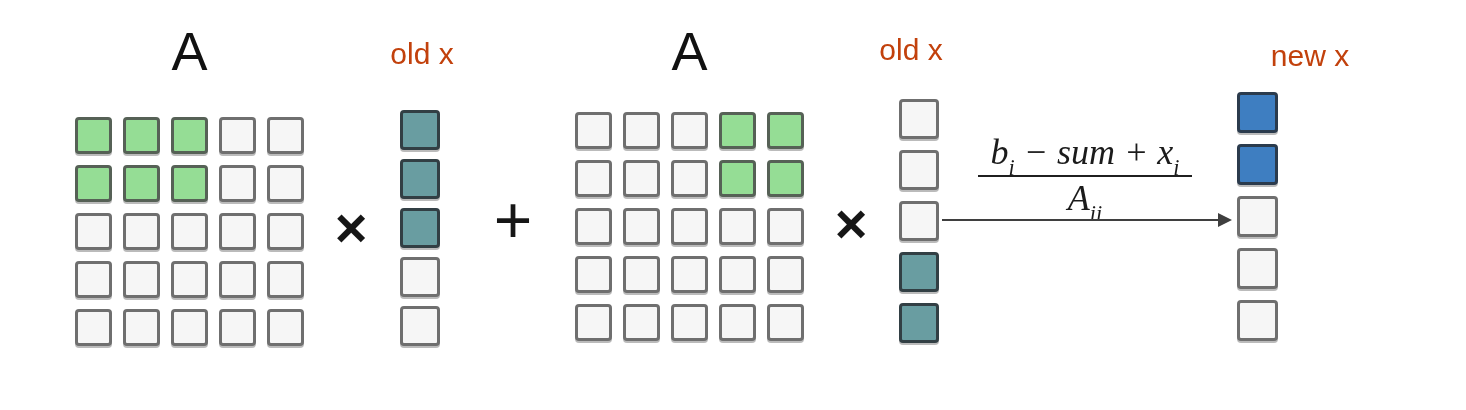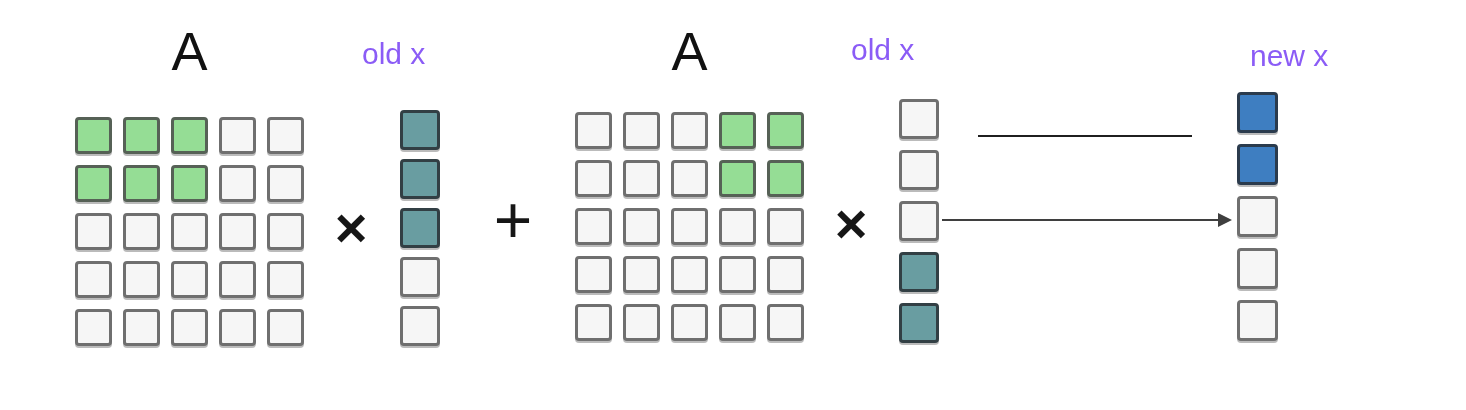--- a/index.html
+++ b/index.html
@@ -7,21 +7,21 @@
     width:1466px;height:410px;background:#ffffff;position:relative;
     font-family:"Liberation Sans",sans-serif;overflow:hidden;
   }
   .abs{position:absolute;}
   
   .mat-label{
     width:229px;text-align:center;font-size:54px;font-weight:400;color:#111;
     line-height:58px;
   }
   .vec-label{
-    width:120px;text-align:left;font-size:30px;font-weight:400;color:#8b5cf6;
+    width:120px;text-align:center;font-size:30px;font-weight:400;color:#c2410c;
     line-height:32px;
   }
   
   .grid{display:grid;}
   .matrix{grid-template-columns:repeat(5,37px);grid-auto-rows:37px;gap:11px;}
   .vector{grid-template-columns:40px;grid-auto-rows:40px;}
   .vector.v1{row-gap:9px;}
   .vector.v2{row-gap:11px;}
   .vector.v3{grid-template-columns:41px;grid-auto-rows:41px;row-gap:11px;}
   .cell{
@@ -127,21 +127,23 @@
 <div class="abs vec-label" style="left:851px;top:34px;">old x</div>
 <div class="abs grid vector v2" style="left:899px;top:99px;">
     <div class="cell" style="background: rgb(246, 246, 246); border-color: rgb(111, 111, 111);"></div>
     <div class="cell" style="background: rgb(246, 246, 246); border-color: rgb(111, 111, 111);"></div>
     <div class="cell" style="background: rgb(246, 246, 246); border-color: rgb(111, 111, 111);"></div>
     <div class="cell" style="background: rgb(105, 157, 161); border-color: rgb(50, 63, 68);"></div>
     <div class="cell" style="background: rgb(105, 157, 161); border-color: rgb(50, 63, 68);"></div>
   </div>
 
 <div class="abs formula" style="left:955px;top:132px;">
+  <div class="row"><span>b</span><sub>i</sub><span> − sum + </span><span>x</span><sub>i</sub></div>
   <div class="frac-bar"></div>
+  <div class="row"><span>A</span><sub>ii</sub></div>
 </div>
 <div class="abs arrow-line" style="left:942px;top:219px;width:278px;"></div>
 <div class="abs arrow-head" style="left:1218px;top:213px;"></div>
 
 <div class="abs vec-label" style="left:1250px;top:40px;">new x</div>
 <div class="abs grid vector v3" style="left:1237px;top:92px;">
     <div class="cell" style="background: rgb(62, 126, 193); border-color: rgb(43, 59, 77);"></div>
     <div class="cell" style="background: rgb(62, 126, 193); border-color: rgb(43, 59, 77);"></div>
     <div class="cell" style="background: rgb(246, 246, 246); border-color: rgb(111, 111, 111);"></div>
     <div class="cell" style="background: rgb(246, 246, 246); border-color: rgb(111, 111, 111);"></div>

